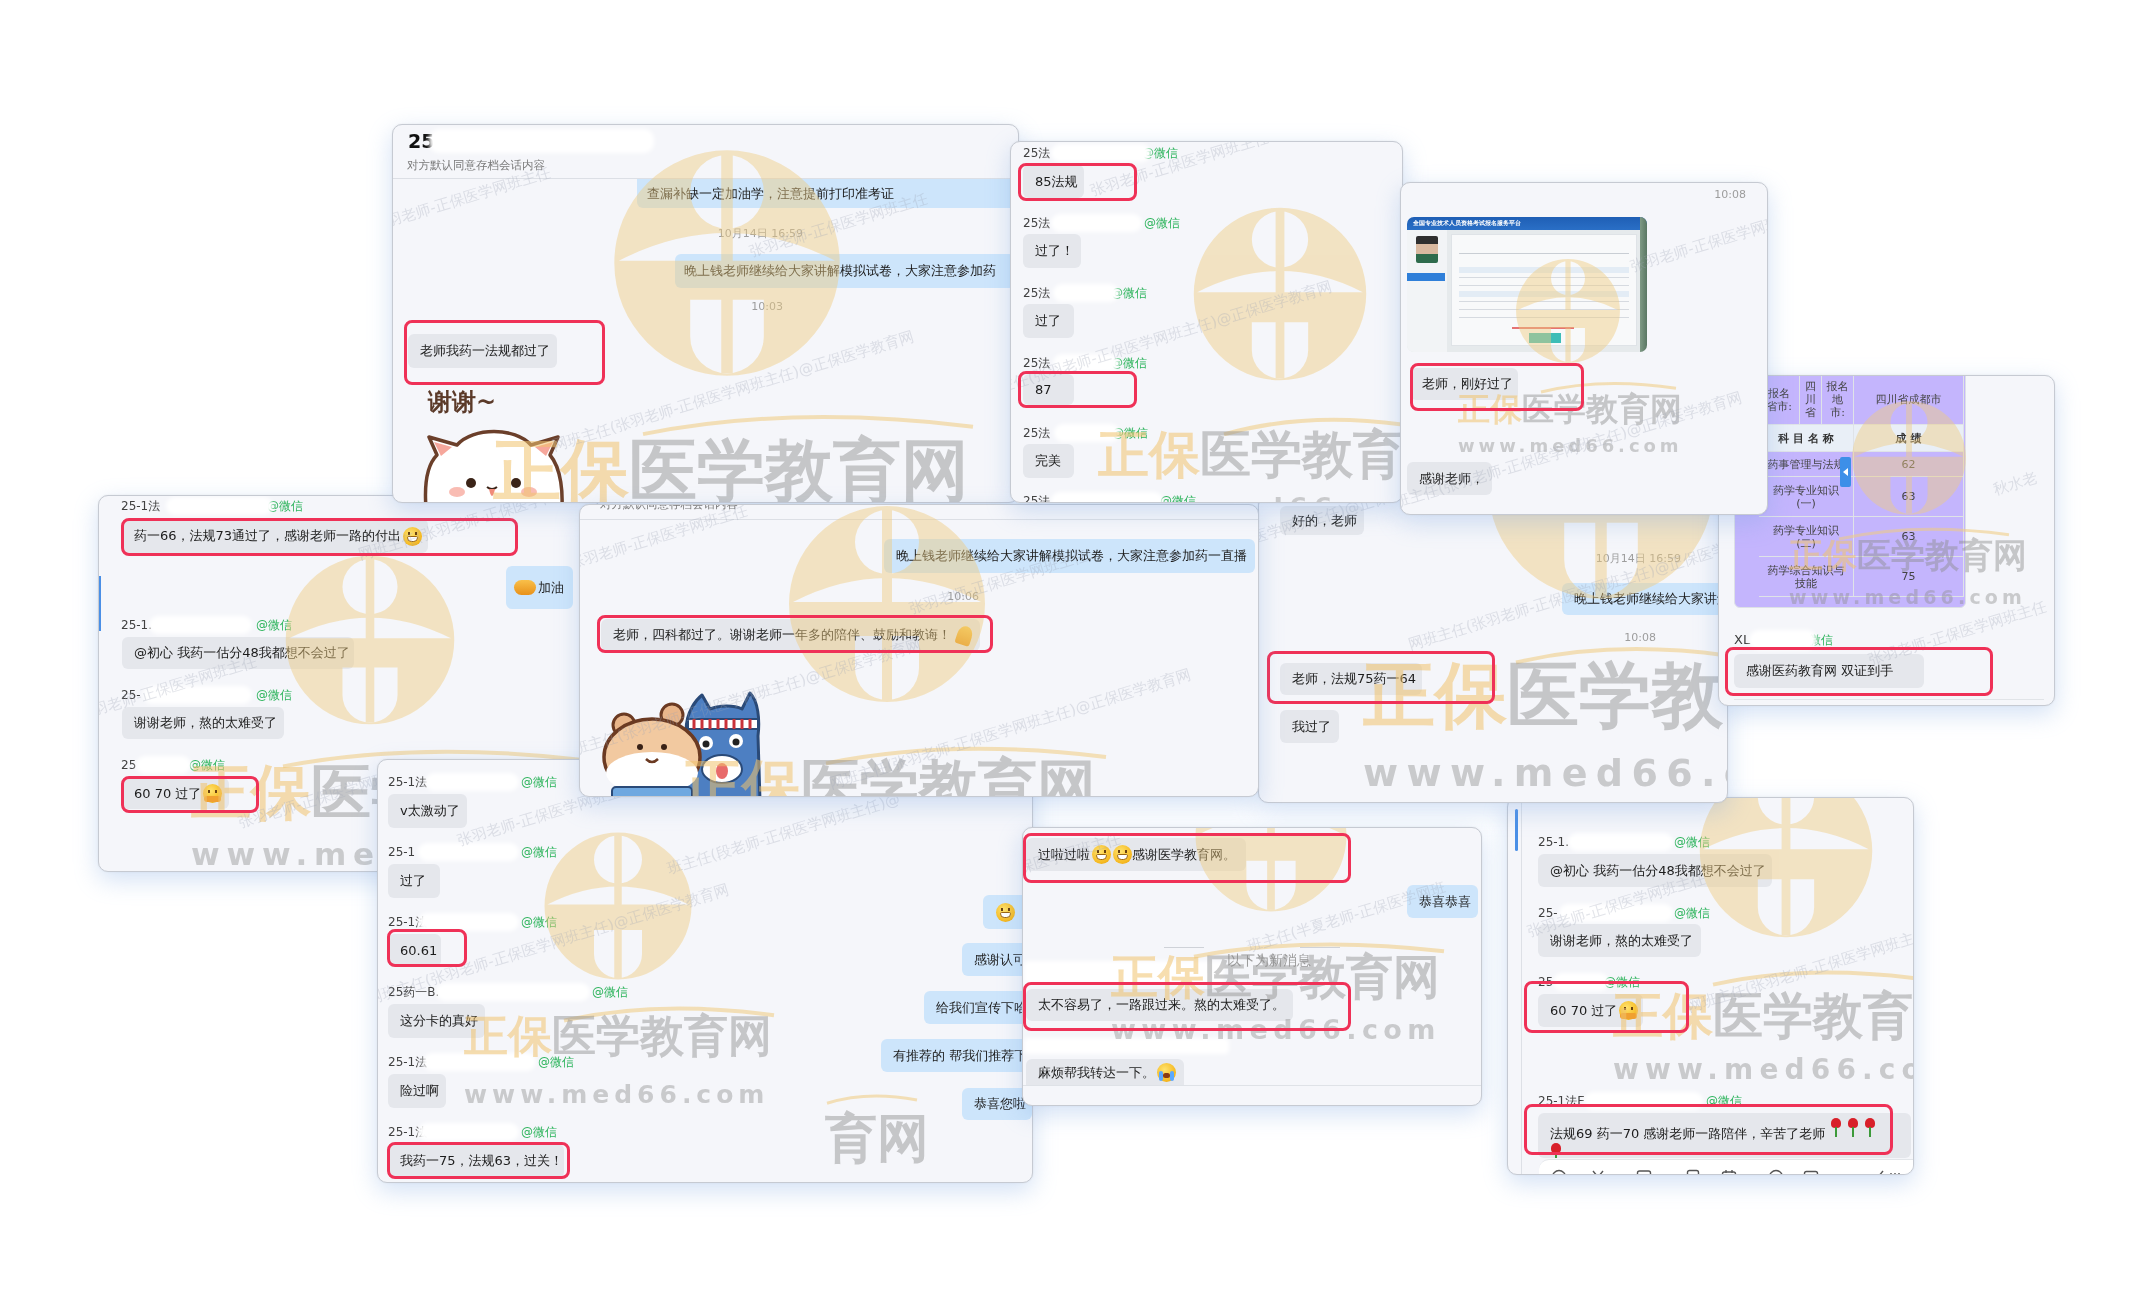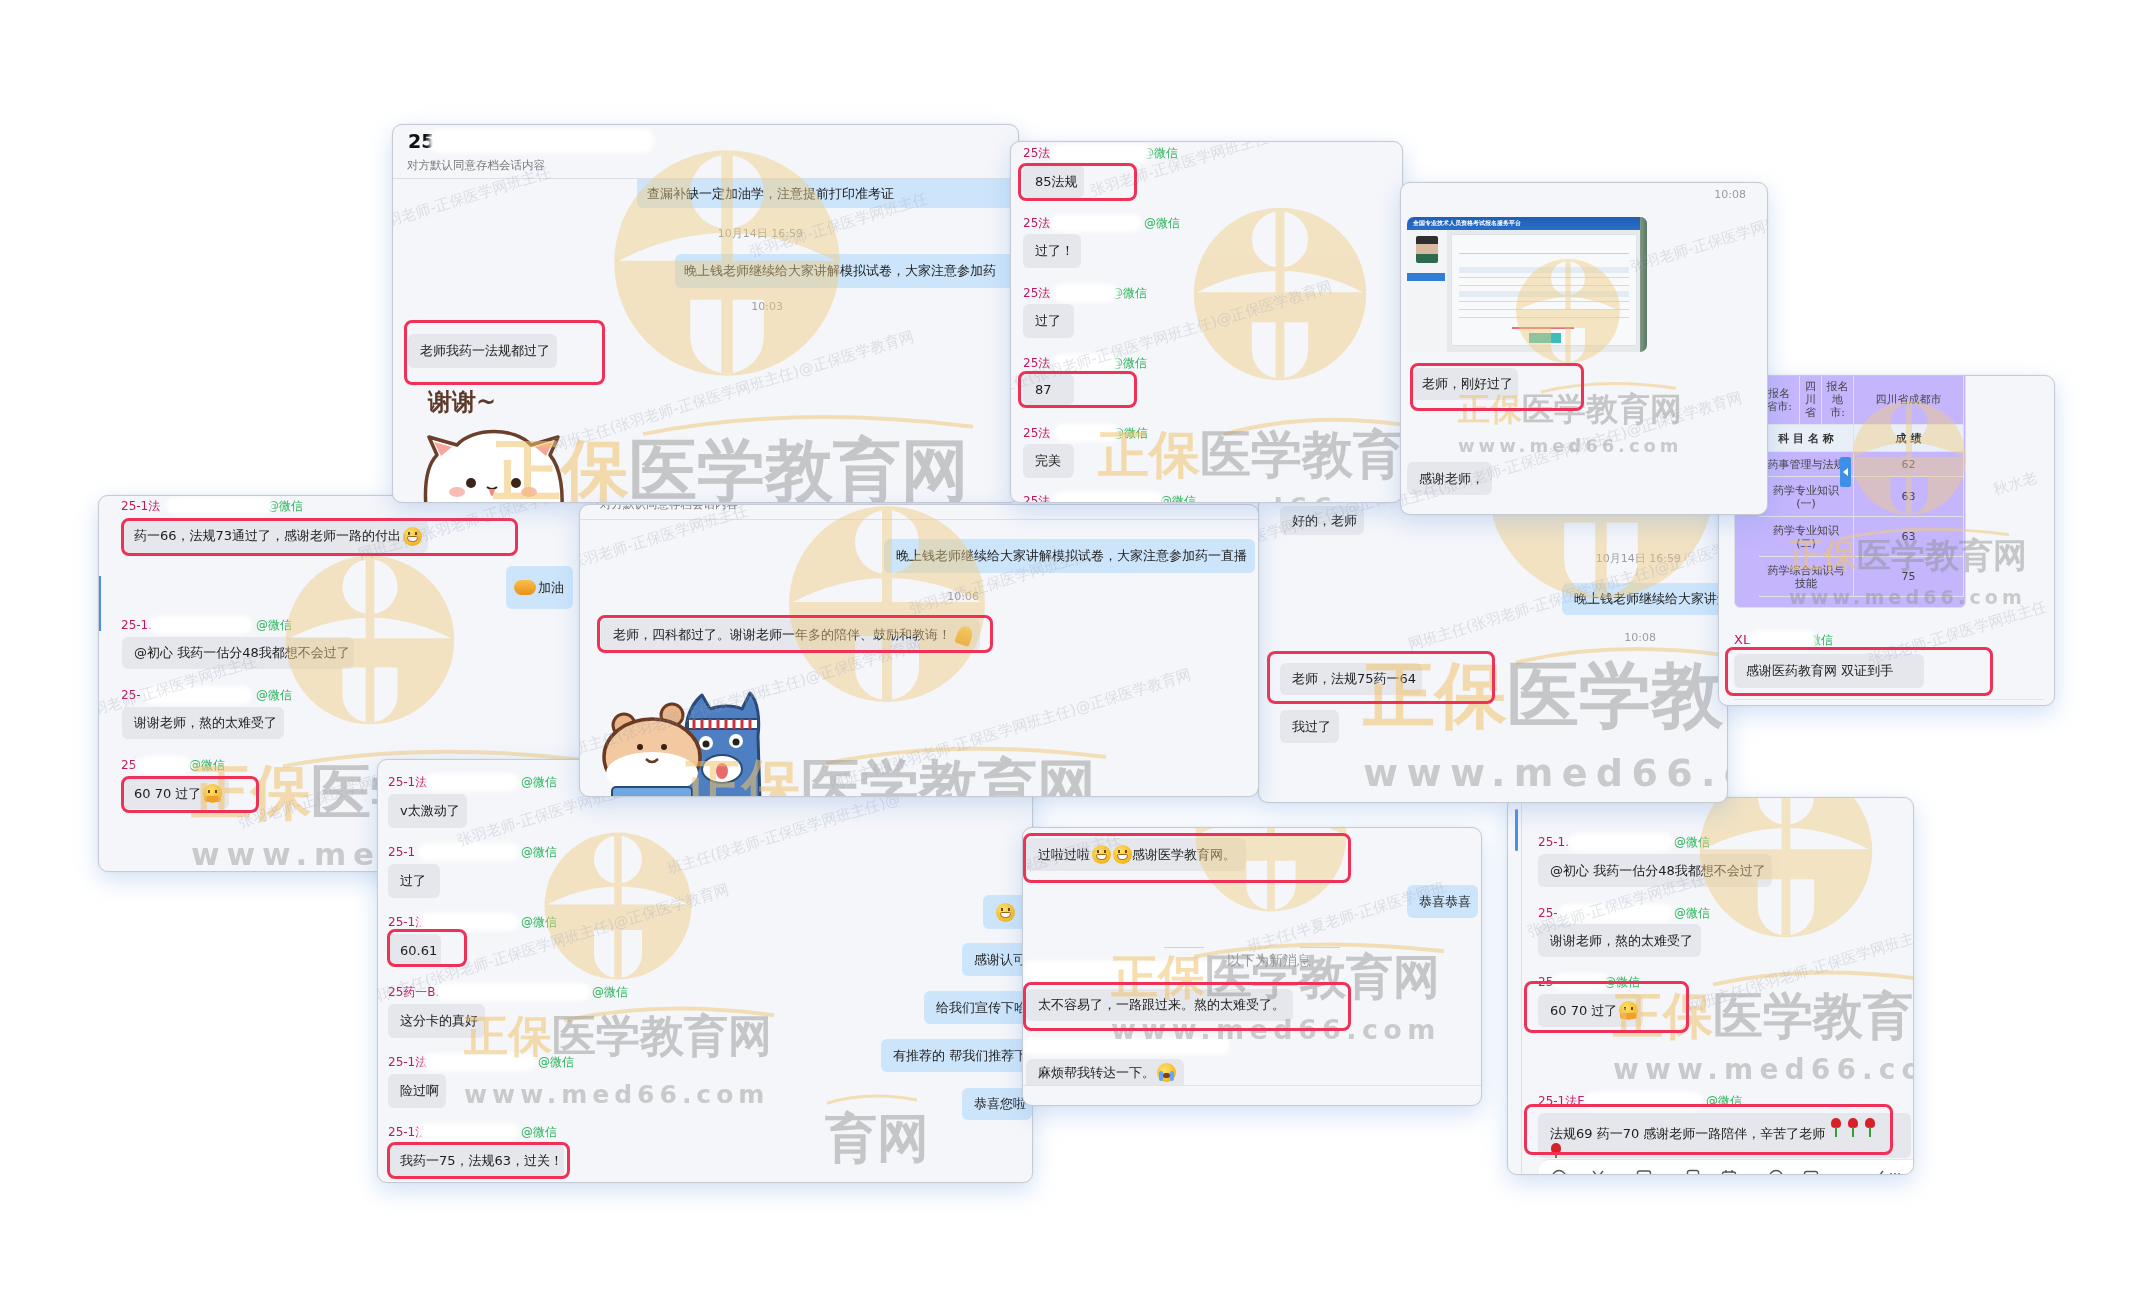--- a/index.html
+++ b/index.html
@@ -1,20 +1,20 @@
 <!DOCTYPE html>
 <html><head>
 <meta charset="utf-8">
 <style>
 *{box-sizing:border-box;margin:0;padding:0}
 html,body{width:2137px;height:1307px;overflow:hidden;background:#ffffff;font-family:"DejaVu Sans","Liberation Sans",sans-serif}
 #stage{position:relative;width:2137px;height:1307px;background:#ffffff;overflow:hidden}
 .panel{position:absolute;background:#f5f6fa;border:1px solid #c6cad2;border-radius:10px;overflow:hidden;box-shadow:0 8px 24px rgba(120,165,225,.33),0 0 2px rgba(0,0,0,.08)}
 .abs{position:absolute}
-.lbl{position:absolute;font-size:12px;line-height:14px;color:#be185d;white-space:nowrap}
+.lbl{position:absolute;font-size:12px;line-height:14px;color:#404040;white-space:nowrap}
 .tag{position:absolute;font-size:12px;line-height:14px;color:#2db45c;white-space:nowrap}
 .blob{position:absolute;height:18px;background:#ffffff;border-radius:10px;filter:blur(2px)}
 .bub{position:absolute;background:#e5e7ec;border-radius:6px;font-size:13px;color:#1c1c1c;padding-left:12px;white-space:nowrap;display:flex;align-items:center;overflow:hidden}
 .bub.sent{background:#cde5fb}
 .hl{position:absolute;border:3px solid #ef3157;border-radius:8px;z-index:6}
 .time{position:absolute;font-size:11px;color:#9d9d9d;text-align:right;white-space:nowrap}
 .wm{position:absolute;left:0;top:0;right:0;bottom:0;pointer-events:none;z-index:5}
 .wm-logo{position:absolute;opacity:.45;overflow:visible}
 .wm-arc{position:absolute;opacity:.55;overflow:visible}
 .wm-brand{position:absolute;font-weight:bold;white-space:nowrap;line-height:1;font-family:"DejaVu Sans",sans-serif}

